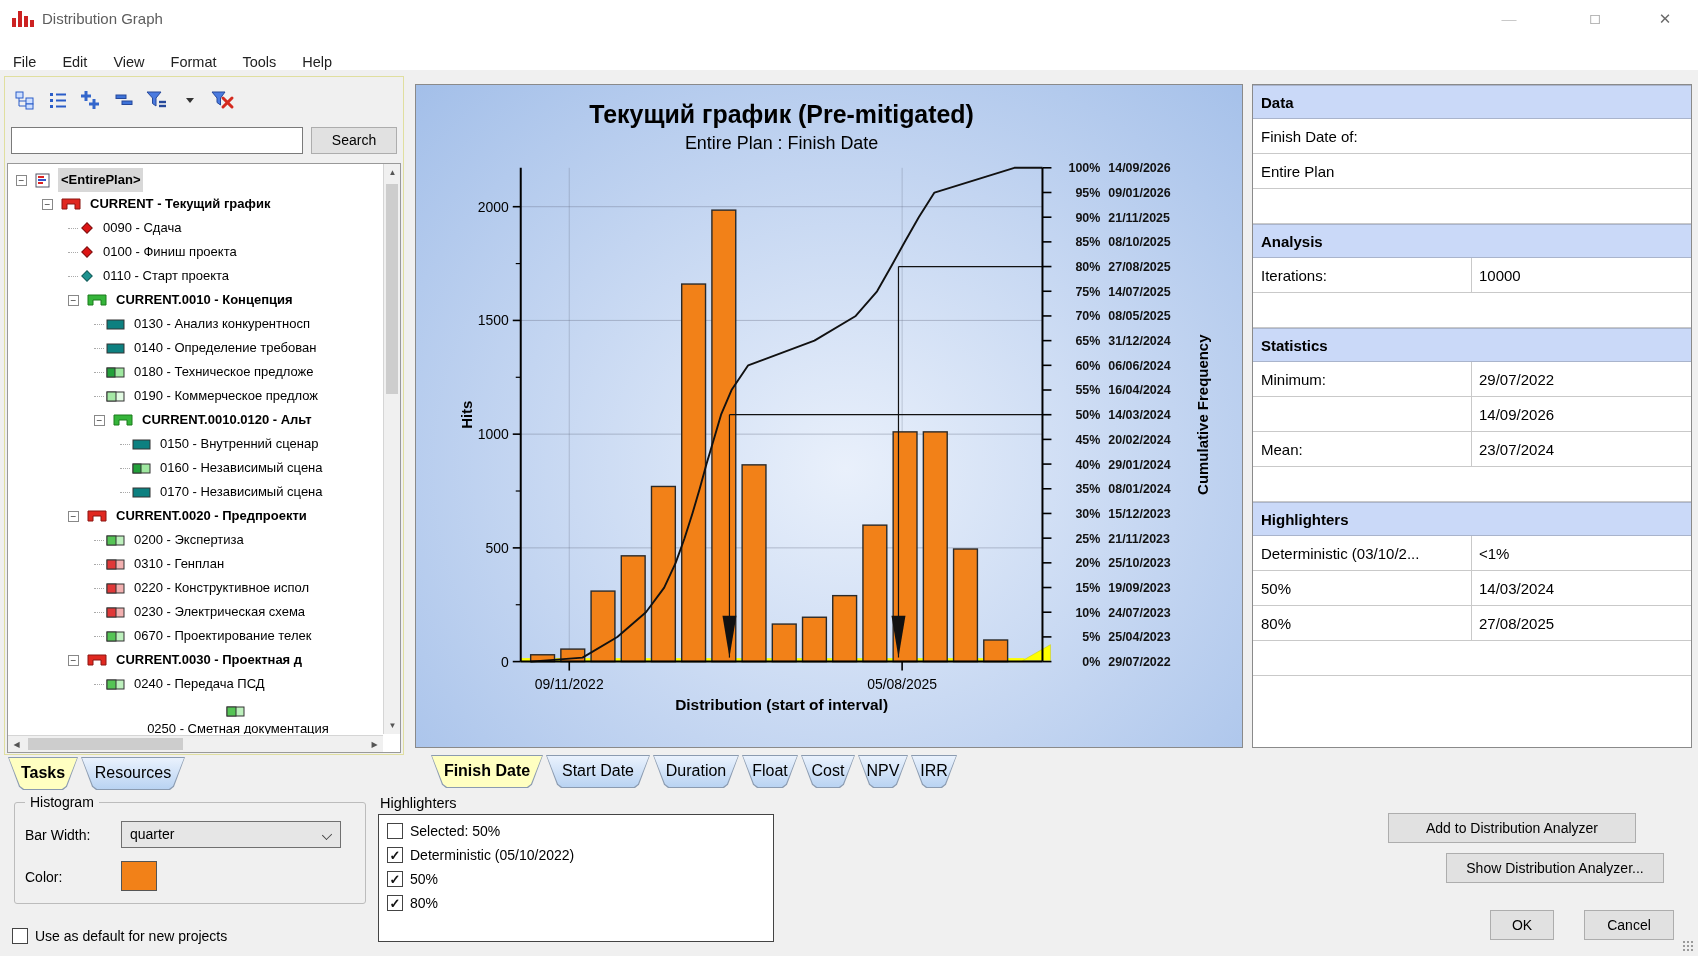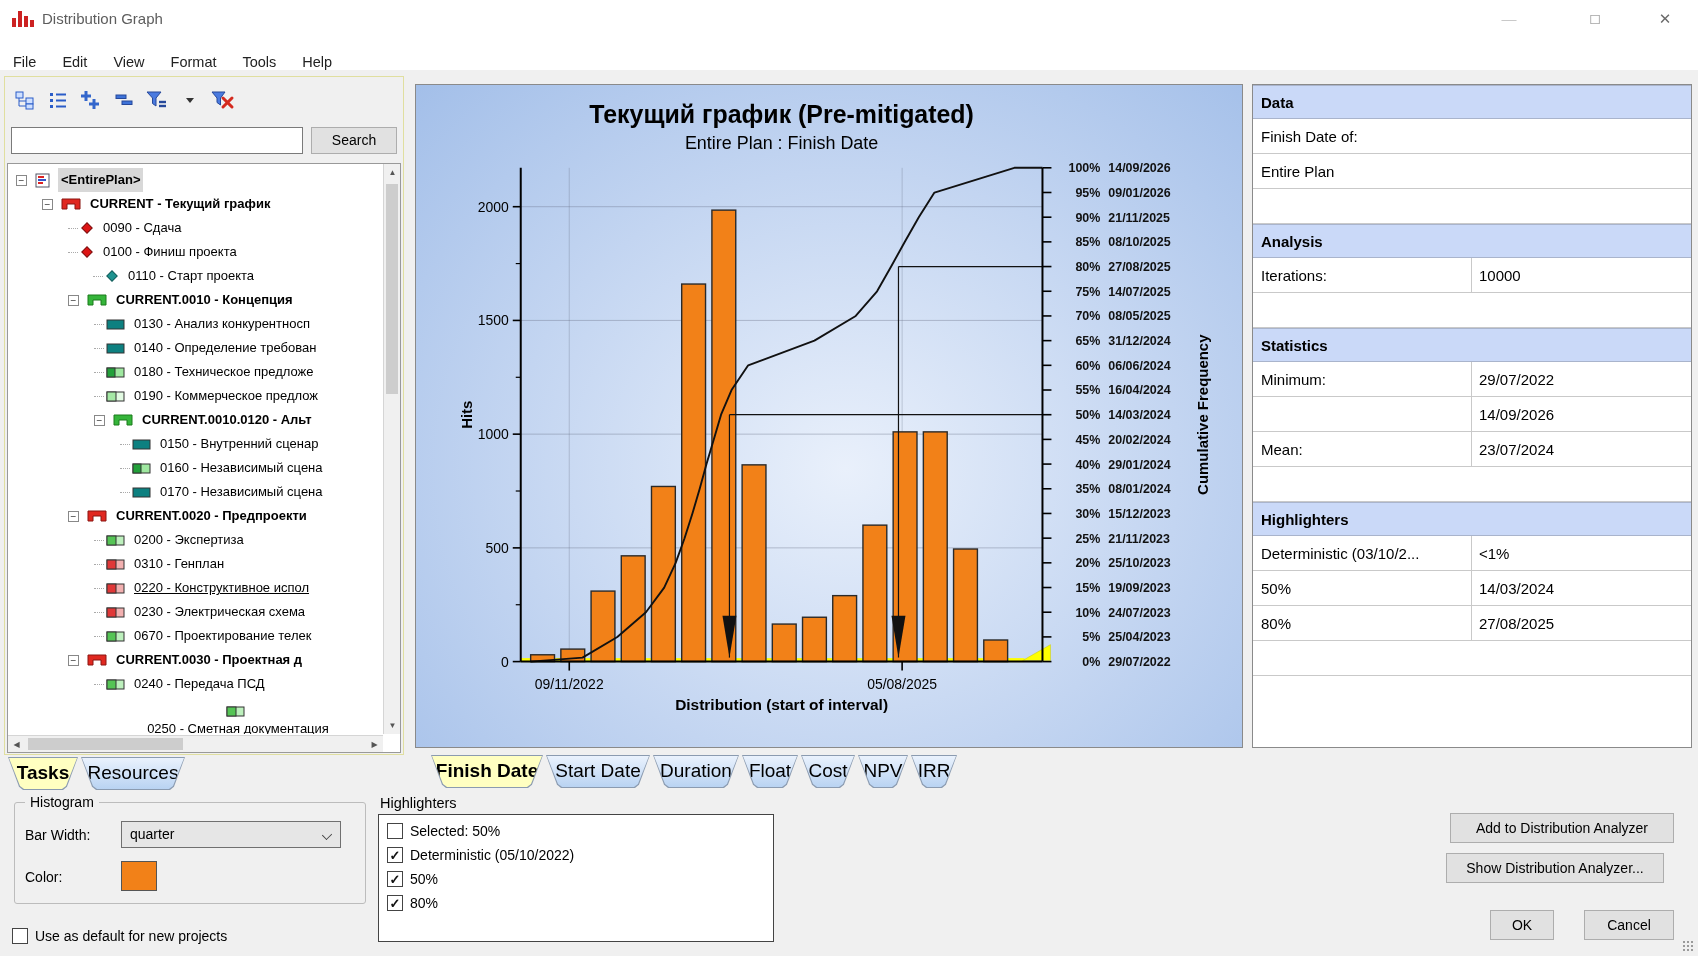--- a/index.html
+++ b/index.html
@@ -38,21 +38,21 @@
   .ti { margin-right:6px; flex:0 0 auto; display:inline-flex; }
   .vscroll { position:absolute; right:0; top:0; width:17px; bottom:18px; background:#f0f0f0; border-left:1px solid #d5d5d5; }
   .hscroll { position:absolute; left:0; bottom:0; right:17px; height:17px; background:#f0f0f0; border-top:1px solid #d5d5d5; }
   .sb-btn { position:absolute; width:17px; height:17px; color:#555; font-size:8px; text-align:center; line-height:17px; }
   .sb-thumb { position:absolute; background:#cdcdcd; }
 
   
   .tab { position:relative; height:33px; margin-right:3px; }
   .tab .shape { position:absolute; inset:0; clip-path:polygon(0 0,100% 0,calc(100% - 11px) 90%,calc(100% - 15px) 100%,15px 100%,11px 90%); background:#8b9bb0; }
   .tab .fill  { position:absolute; inset:1px; clip-path:polygon(0 0,100% 0,calc(100% - 11px) 90%,calc(100% - 15px) 100%,15px 100%,11px 90%);
-                background:linear-gradient(#eaf2fd,#b9d3f2); text-align:center; line-height:30px; font-size:19px; }
+                background:linear-gradient(#eaf2fd,#b9d3f2); text-align:center; line-height:30px; font-size:16px; }
   .tab.active .fill { background:#ffffc1; font-weight:bold; }
   .left-tabs { position:absolute; left:8px; top:757px; display:flex; }
   .chart-tabs { position:absolute; left:431px; top:755px; display:flex; }
 
   
   .histo-box { position:absolute; left:14px; top:802px; width:352px; height:102px;
                border:1px solid #bcbcbc; border-radius:3px; }
   .histo-legend { position:absolute; left:10px; top:-9px; background:#f0f0f0; padding:0 5px; font-size:14px; }
   .histo-label { position:absolute; left:10px; font-size:14px; }
   .combo { position:absolute; left:106px; top:18px; width:220px; height:27px; background:#e6e6e6;
@@ -211,21 +211,21 @@
         </div>
         <div class="tree-row" style="padding-left: 60px;">
           <span class="stub"></span>
           <span class="ti">
             <svg width="14" height="14">
               <rect x="3.3" y="3.3" width="7.4" height="7.4" transform="rotate(45 7 7)" fill="#dd1515" stroke="#7d0a0a"></rect>
             </svg>
           </span>
           <span class="lbl">0100 - Финиш проекта</span>
         </div>
-        <div class="tree-row" style="padding-left: 85px; align-items: center;">
+        <div class="tree-row" style="padding-left: 60px; align-items: center;">
           <span class="stub"></span>
           <span class="ti">
             <svg width="14" height="14">
               <rect x="3.3" y="3.3" width="7.4" height="7.4" transform="rotate(45 7 7)" fill="#1e9390" stroke="#0d5a58"></rect>
             </svg>
           </span>
           <span class="lbl">0110 - Старт проекта</span>
         </div>
         <div class="tree-row" style="padding-left: 60px;">
           <span class="expander">−</span>
@@ -333,21 +333,21 @@
         <div class="tree-row" style="padding-left: 86px;">
           <span class="stub"></span>
           <span class="ti">
             <svg width="19" height="11">
               <rect x="1" y="1" width="17" height="9" fill="#f2b0b0" stroke="#333"></rect>
               <rect x="1" y="1" width="9" height="9" fill="#e03838" stroke="#333"></rect>
             </svg>
           </span>
           <span class="lbl">0310 - Генплан</span>
         </div>
-        <div class="tree-row" style="padding-left: 86px; text-decoration: underline;">
+        <div class="tree-row" style="padding-left: 86px;">
           <span class="stub"></span>
           <span class="ti">
             <svg width="19" height="11">
               <rect x="1" y="1" width="17" height="9" fill="#f2b0b0" stroke="#333"></rect>
               <rect x="1" y="1" width="9" height="9" fill="#e03838" stroke="#333"></rect>
             </svg>
           </span>
           <span class="lbl">0220 - Конструктивное испол</span>
         </div>
         <div class="tree-row" style="padding-left: 86px;">
@@ -668,17 +668,17 @@
     <div class="rp-row">
       <span class="l">80%</span>
       <span class="divider"></span>
       <span class="v">27/08/2025</span>
     </div>
     <div class="rp-row">
       <span class="l"></span>
     </div>
   </div>
 
-<div class="btn" style="left:1450px;top:813px;width:224px;height:30px;line-height:28px">Add to Distribution Analyzer</div>
+<div class="btn" style="left:1388px;top:813px;width:248px;height:30px;line-height:28px">Add to Distribution Analyzer</div>
 <div class="btn" style="left:1446px;top:853px;width:218px;height:30px;line-height:28px">Show Distribution Analyzer...</div>
 <div class="btn" style="left:1490px;top:910px;width:64px;height:30px;line-height:28px">OK</div>
 <div class="btn" style="left:1584px;top:910px;width:90px;height:30px;line-height:28px">Cancel</div>
 <div class="grip"></div>
 
 </body></html>

